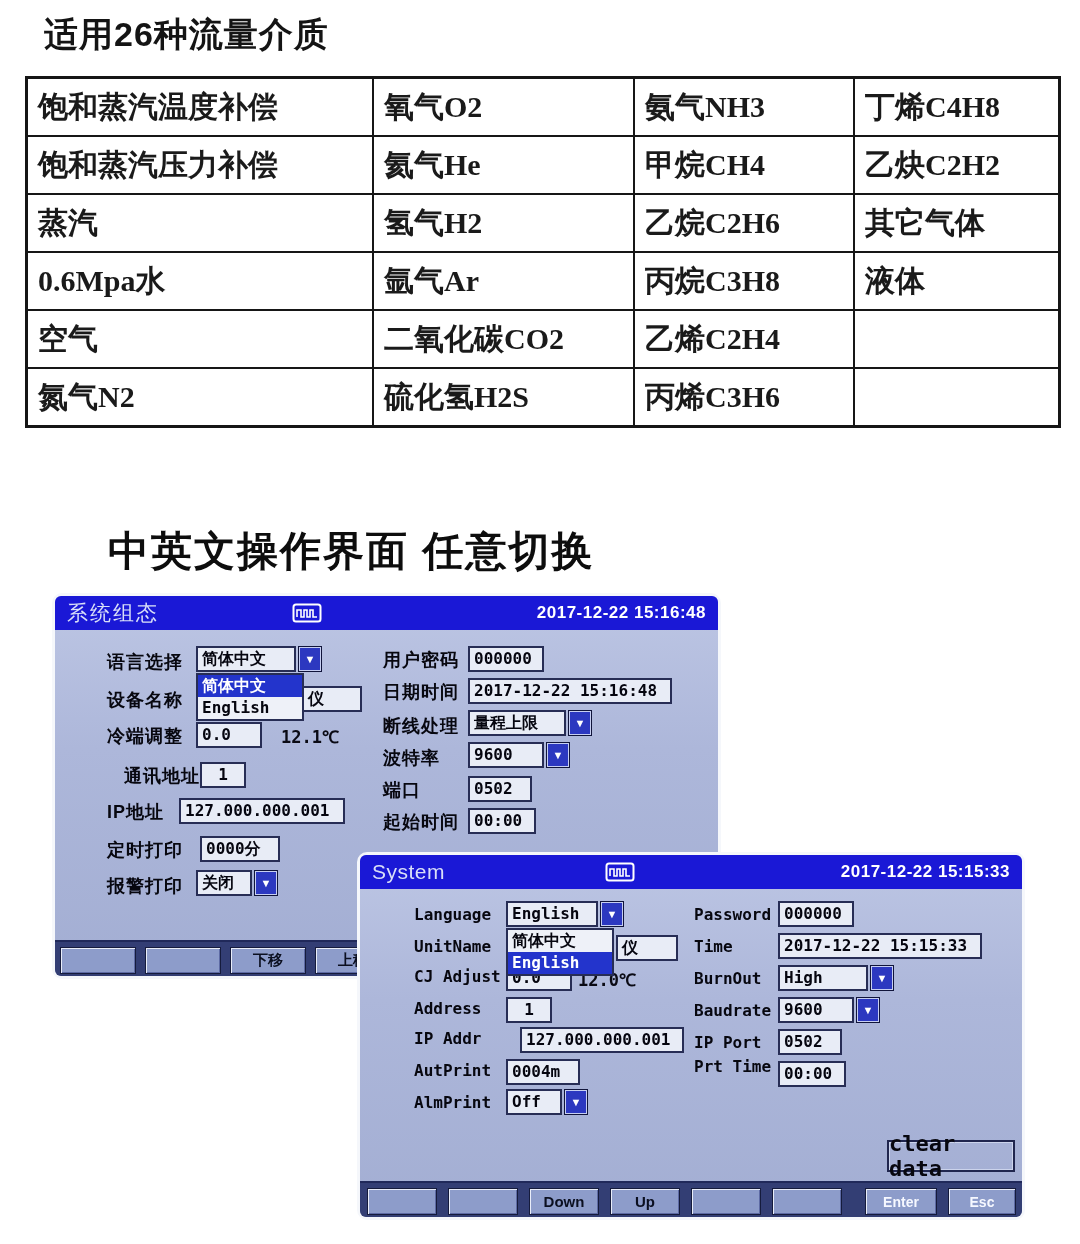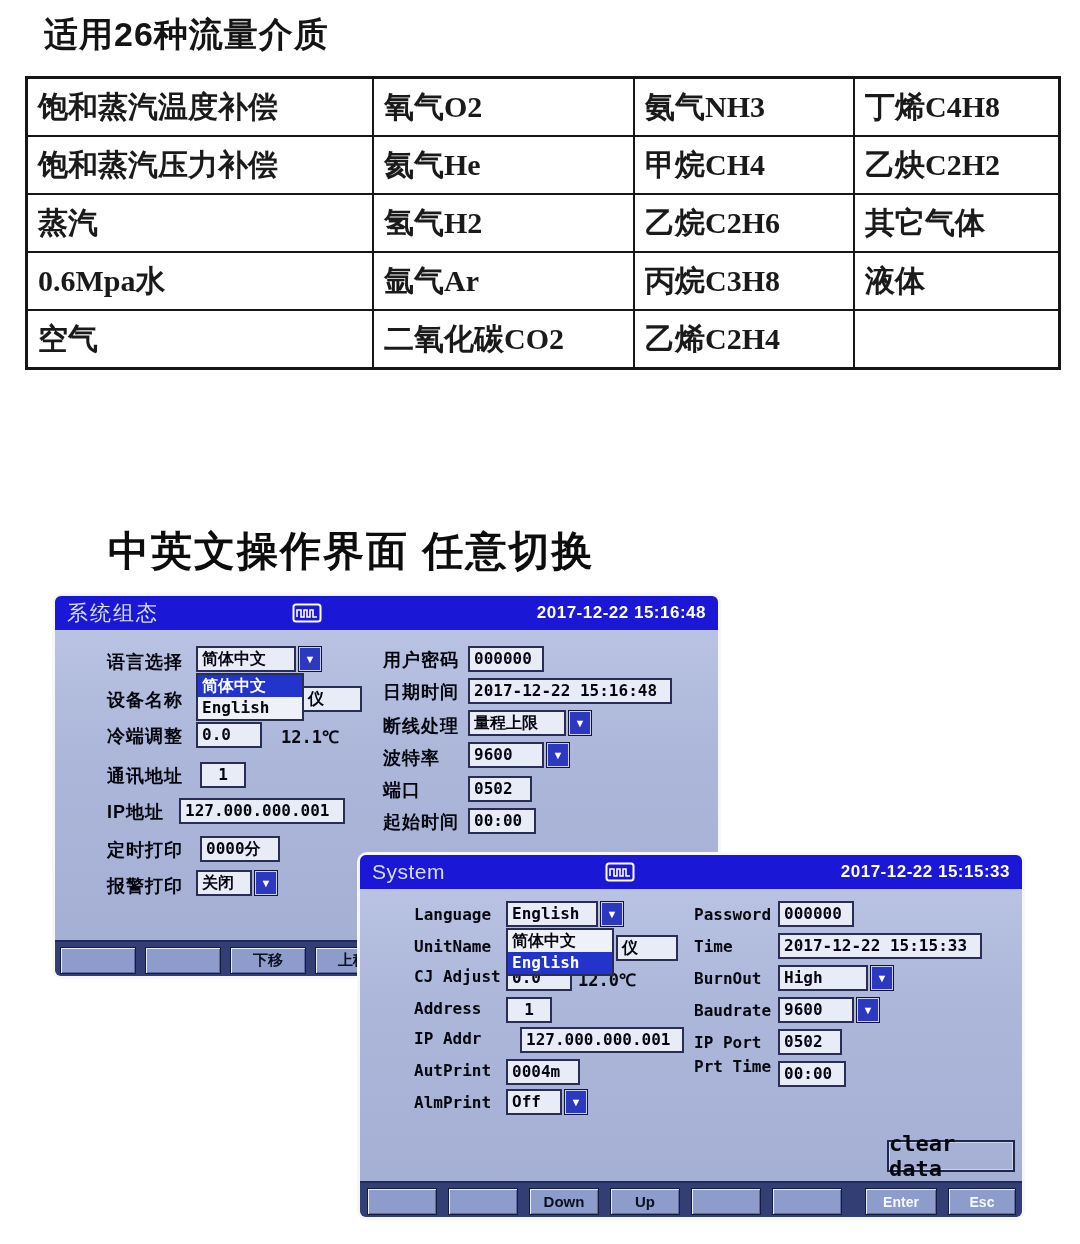--- a/index.html
+++ b/index.html
@@ -89,20 +89,26 @@
     <td>氩气Ar</td>
     <td>丙烷C3H8</td>
     <td>液体</td>
   </tr>
   <tr>
     <td>空气</td>
     <td>二氧化碳CO2</td>
     <td>乙烯C2H4</td>
     <td></td>
   </tr>
+  <tr>
+    <td>氮气N2</td>
+    <td>硫化氢H2S</td>
+    <td>丙烯C3H6</td>
+    <td></td>
+  </tr>
 </tbody>
   </table>
 
 <div class="title2">中英文操作界面 任意切换</div>
 
 <div class="panel cn">
   <div class="phead">
     <span class="ptitle">系统组态</span>
     <span class="picon">
       <svg width="30" height="20" viewBox="0 0 30 20">
@@ -123,21 +129,21 @@
     <div class="mi">English</div>
   </div>
 
   <span class="lab" style="left:52px;top:92px;">设备名称</span>
   <span class="ibox" style="left:247px;top:90px;width:48px;">仪</span>
 
   <span class="lab" style="left:52px;top:128px;">冷端调整</span>
   <span class="ibox" style="left:141px;top:126px;width:54px;">0.0</span>
   <span class="readout" style="left:226px;top:129px;">12.1℃</span>
 
-  <span class="lab" style="left:52px;top:168px;">通讯地址</span>
+  <span class="lab" style="left:69px;top:168px;">通讯地址</span>
   <span class="ibox center" style="left:145px;top:166px;width:34px;">1</span>
 
   <span class="lab" style="left:52px;top:204px;">IP地址</span>
   <span class="ibox" style="left:124px;top:202px;width:154px;">127.000.000.001</span>
 
   <span class="lab" style="left:52px;top:242px;">定时打印</span>
   <span class="ibox" style="left:145px;top:240px;width:68px;">0000分</span>
 
   <span class="lab" style="left:52px;top:278px;">报警打印</span>
   <div class="dd" style="left:141px;top:274px;">

